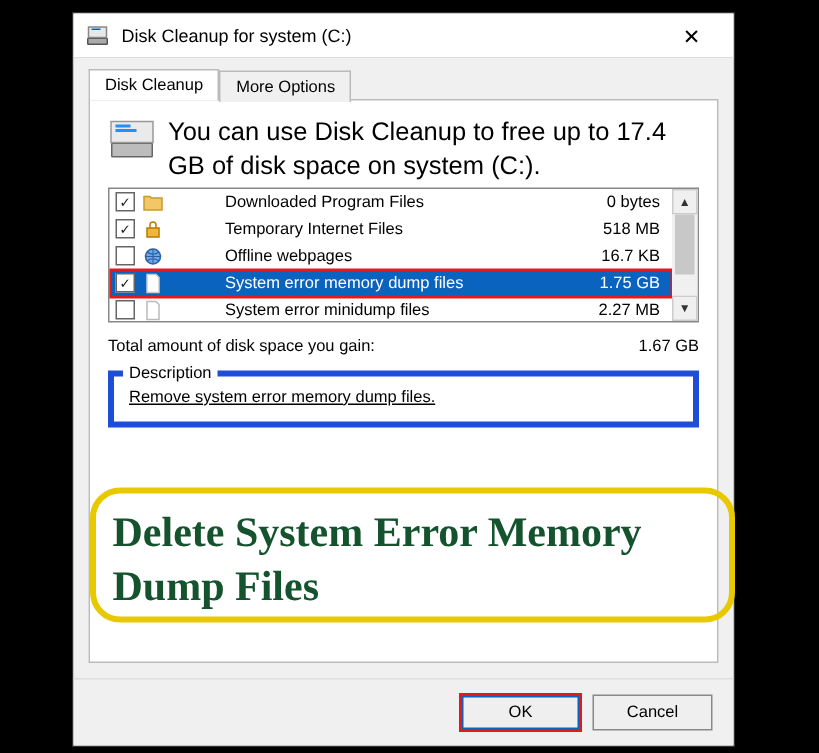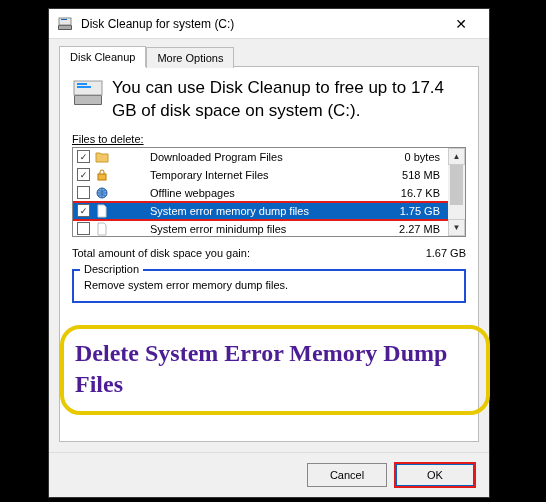--- a/index.html
+++ b/index.html
@@ -108,48 +108,49 @@
   .vscroll {
     position:absolute; right:0; top:0; bottom:0; width:17px; background:#f0f0f0;
     display:flex; flex-direction:column;
   }
   .scroll-btn { height:17px; background:#f0f0f0; display:flex; align-items:center; justify-content:center; color:#333; font-size:8px; border:1px solid #ccc; }
   .scroll-track { flex:1; background:#f0f0f0; position:relative; }
   .scroll-thumb { position:absolute; left:2px; right:2px; top:0; height:40px; background:#c8c8c8; }
   .total-row { display:flex; margin-top:10px; font-size:11px; }
   .total-row .spacer { flex:1; }
   .groupbox {
-    border:2px solid #1d4ed8;
+    border:4px solid #1d4ed8;
     margin-top:10px;
     padding: 8px 10px 10px 10px;
     position: relative;
+    text-decoration: underline;
   }
   .groupbox .legend {
     position:absolute; top:-8px; left:6px; background:#fff; padding:0 4px; font-size:11px;
   }
   .desc-text { font-size:11px; }
   .overlay-callout {
     position:absolute;
     left:11px; 
     top:316px;
     width:430px;
     height:90px;
     border:4px solid #e8c900;
     border-radius:20px;
     pointer-events:none;
   }
   .overlay-text {
     position:absolute;
     left:26px;
     top:329px;
     width:400px;
-    color:#4c1d95;
+    color:#14532d;
     font-family: "Times New Roman", serif;
     font-weight:bold;
-    font-size:24px;
+    font-size:28px;
     line-height:1.3;
     pointer-events:none;
   }
   .btnbar {
     padding:10px 14px;
     display:flex;
     justify-content:flex-end;
     gap:8px;
     background:#f0f0f0;
     border-top:1px solid #ddd;
@@ -190,21 +191,20 @@
             <rect x="2" y="18" width="28" height="10" fill="#666" rx="1"></rect>
             <rect x="3" y="19" width="26" height="8" fill="#bcbcbc"></rect>
             <rect x="2" y="4" width="28" height="14" fill="#eaeaea" stroke="#999"></rect>
             <rect x="5" y="6" width="10" height="2" fill="#1e90ff"></rect>
             <rect x="5" y="9" width="14" height="2" fill="#1e90ff"></rect>
           </svg>
         </span>
         <div class="info-text">You can use Disk Cleanup to free up to 17.4 GB of disk space on system (C:).</div>
       </div>
 
-      <div class="files-label">Files to delete:</div>
 
       <div class="listbox">
         <div class="listbox-inner">
           <div class="row">
             <span class="chk">✓</span>
             <span class="ico">
                 <svg width="14" height="14" viewBox="0 0 14 14">
                   <path d="M1 3h4l1 1h7v8H1z" fill="#f3c667" stroke="#c89b2e"></path>
                 </svg>
               </span>
@@ -271,19 +271,19 @@
 
       <div class="groupbox">
         <span class="legend">Description</span>
         <div class="desc-text">Remove system error memory dump files.</div>
       </div>
 
     </div>
   </div>
 
   <div class="btnbar">
+    <div class="btn primary">OK</div>
     <div class="btn">Cancel</div>
-    <div class="btn primary">OK</div>
   </div>
 
   <div class="overlay-callout"></div>
   <div class="overlay-text">Delete System Error Memory Dump Files</div>
 </div>
 
 </body></html>

